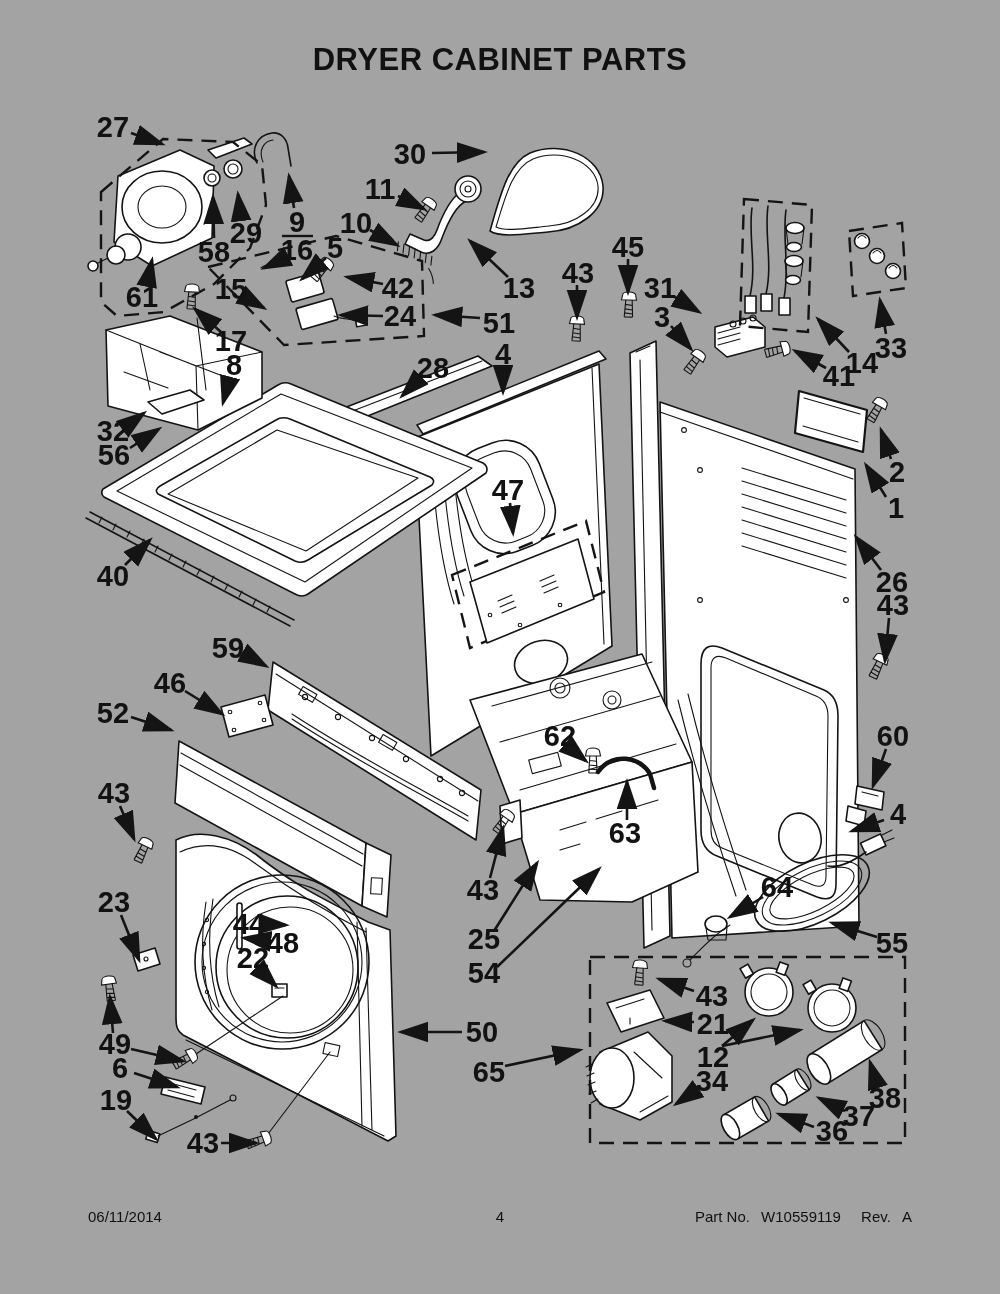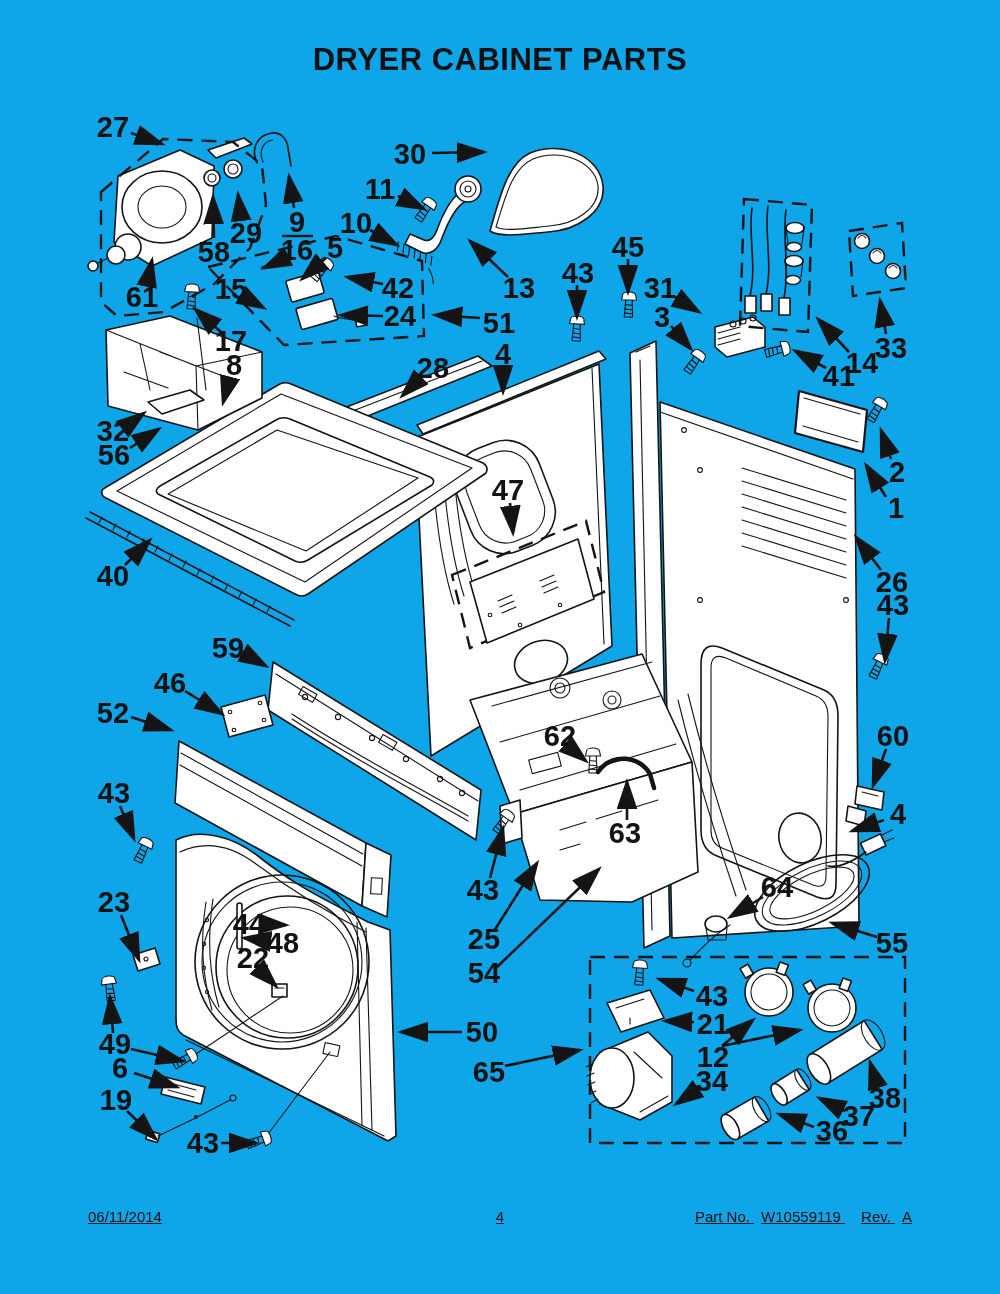--- a/index.html
+++ b/index.html
@@ -1,20 +1,20 @@
 <!DOCTYPE html>
 <html><head>
 <meta charset="utf-8">
 <style>
   html,body{margin:0;padding:0;background:#fff;}
-  .page{position:relative;width:1000px;height:1294px;background:#0ea5e9;overflow:hidden;
+  .page{position:relative;width:1000px;height:1294px;background:#a3a3a3;overflow:hidden;
         font-family:"Liberation Sans",sans-serif;color:#111;}
   .title{position:absolute;top:42px;left:0;width:100%;text-align:center;
          font-size:31px;font-weight:bold;letter-spacing:.5px;}
-  .foot{position:absolute;top:1208px;font-size:15px;text-decoration:underline;}
+  .foot{position:absolute;top:1208px;font-size:15px;}
   .f-left{left:88px;}
   .f-center{left:0;right:0;text-align:center;}
   .f-right{right:88px;text-align:left;}
   .f-right .gap-s{margin-left:7px;}
   .f-right .gap-m{margin-left:16px;}
   svg.diagram{position:absolute;left:0;top:0;}
   .ln{fill:none;stroke:#141414;stroke-width:1.6;stroke-linejoin:round;stroke-linecap:round;}
   .fw{fill:#ffffff;stroke:#141414;stroke-width:1.6;stroke-linejoin:round;stroke-linecap:round;}
   .thin{fill:none;stroke:#141414;stroke-width:1.1;stroke-linejoin:round;stroke-linecap:round;}
   .dsh{fill:none;stroke:#141414;stroke-width:2.4;stroke-dasharray:15 9;}

